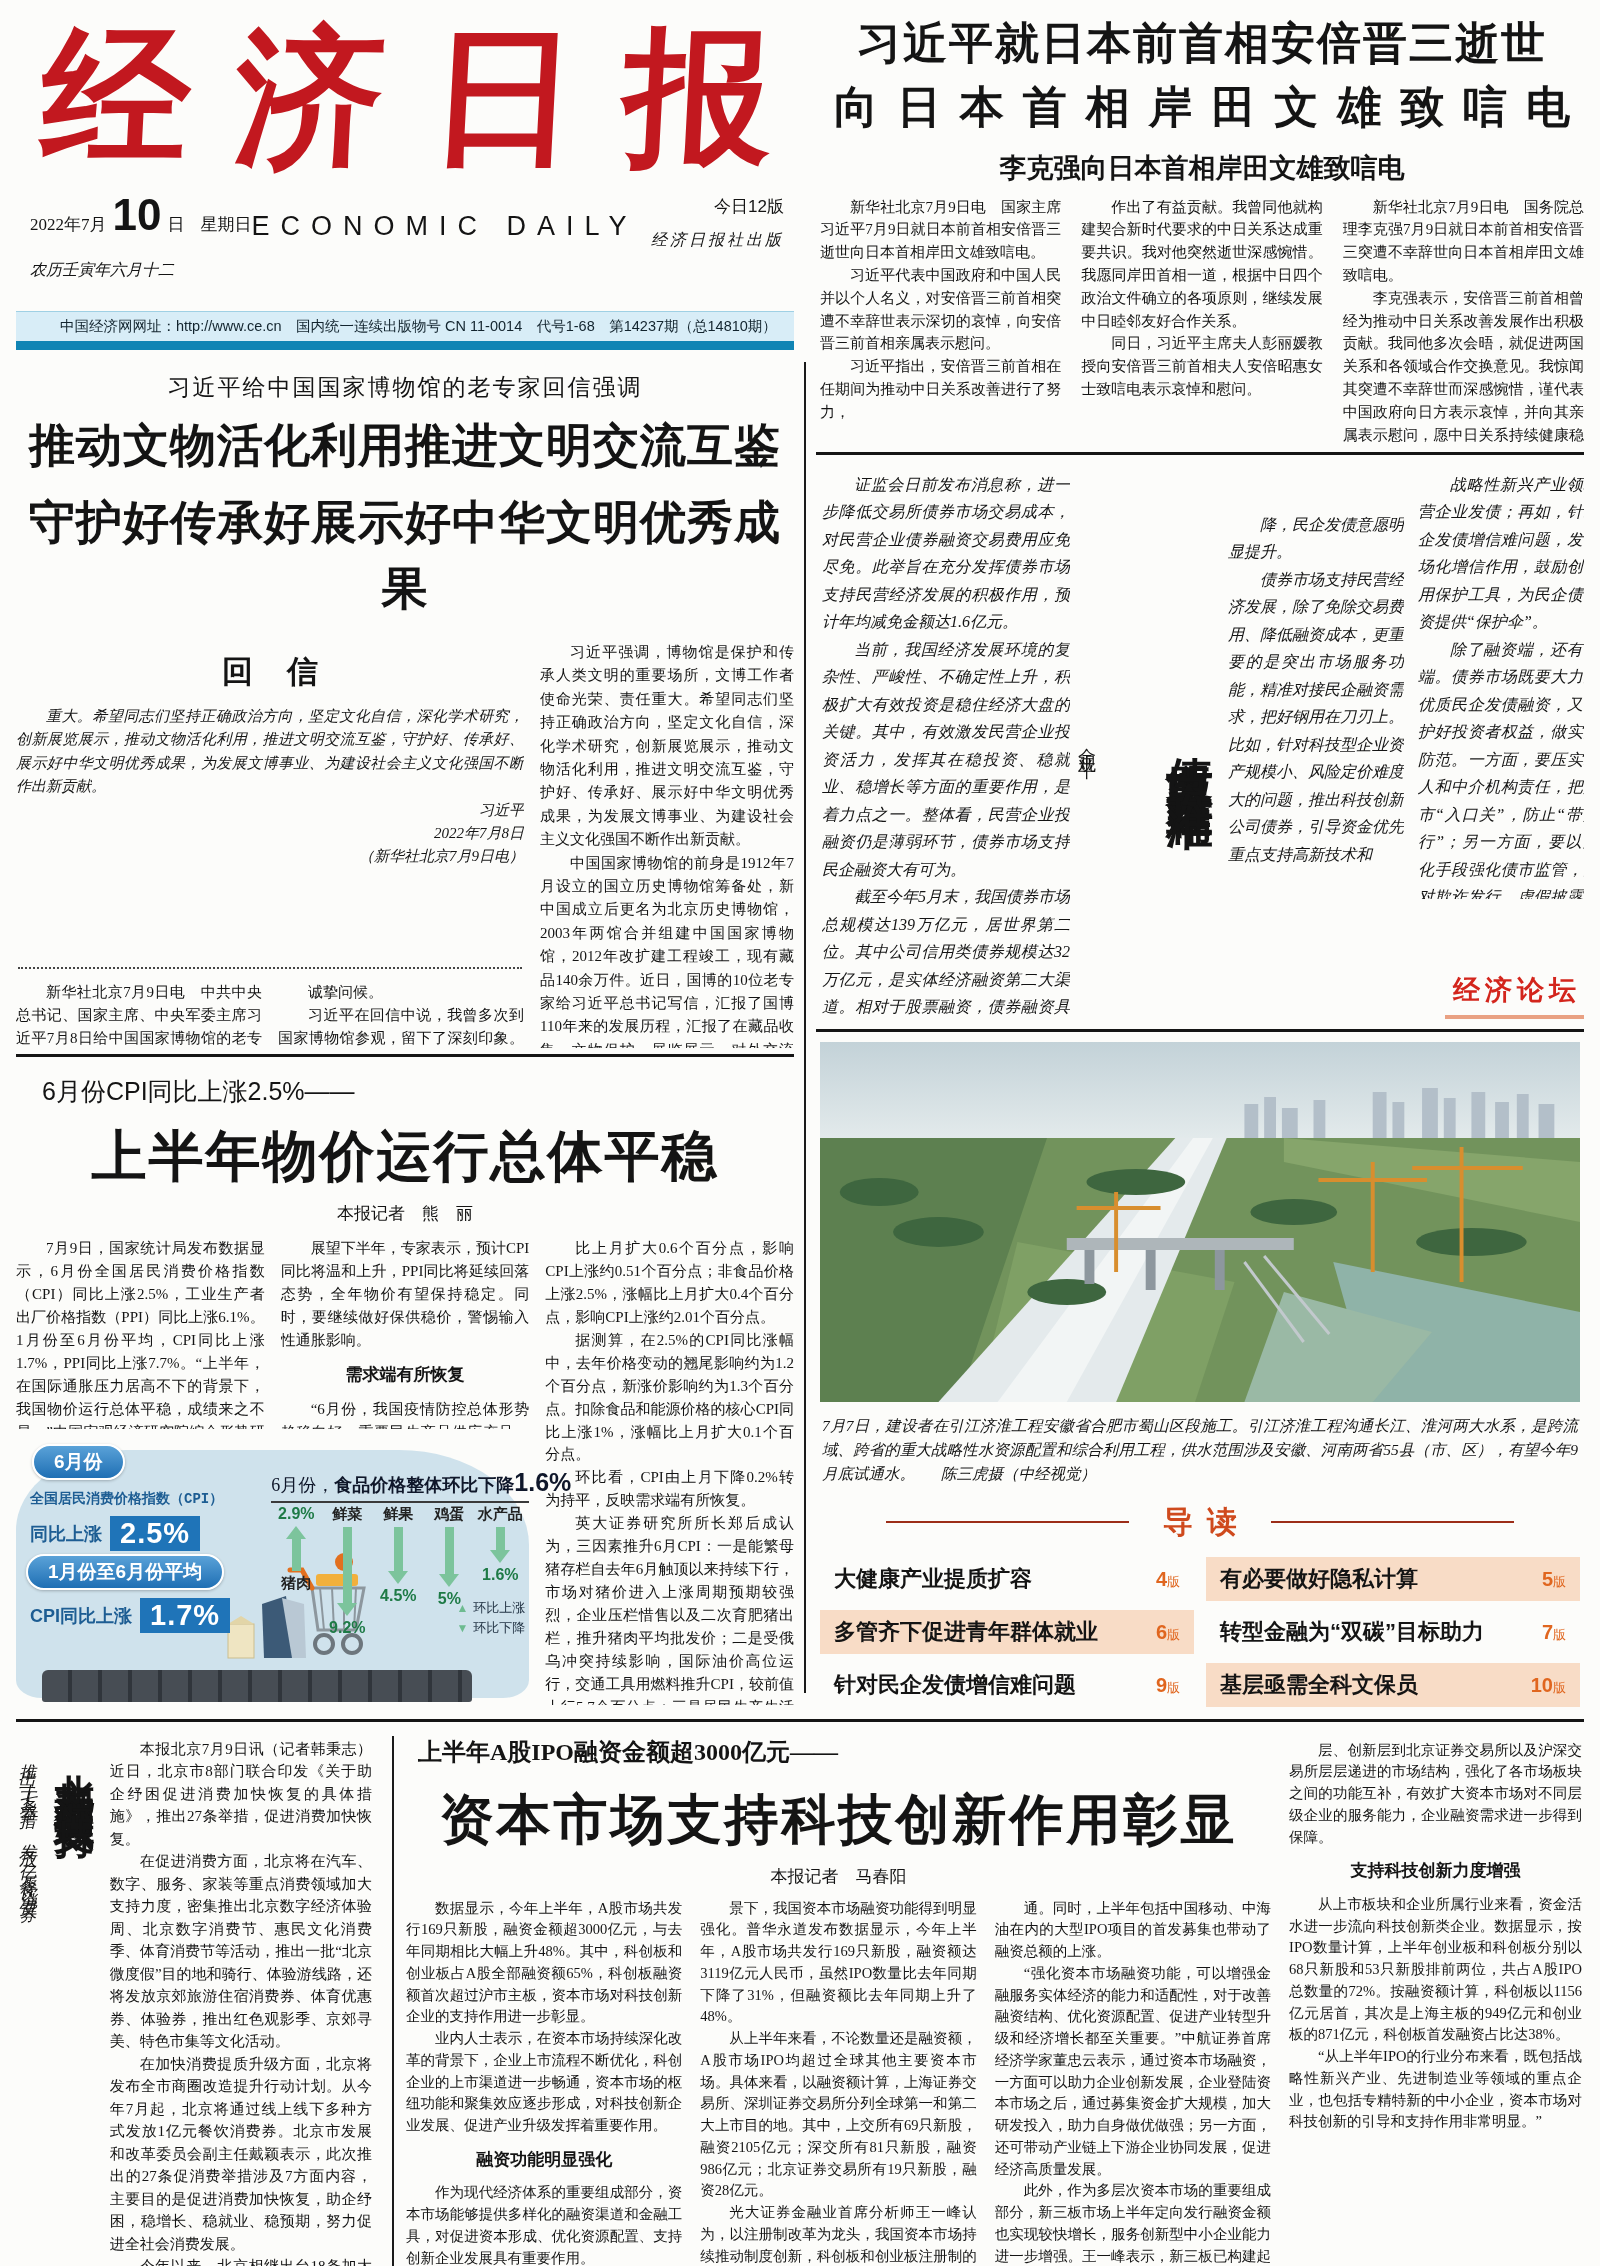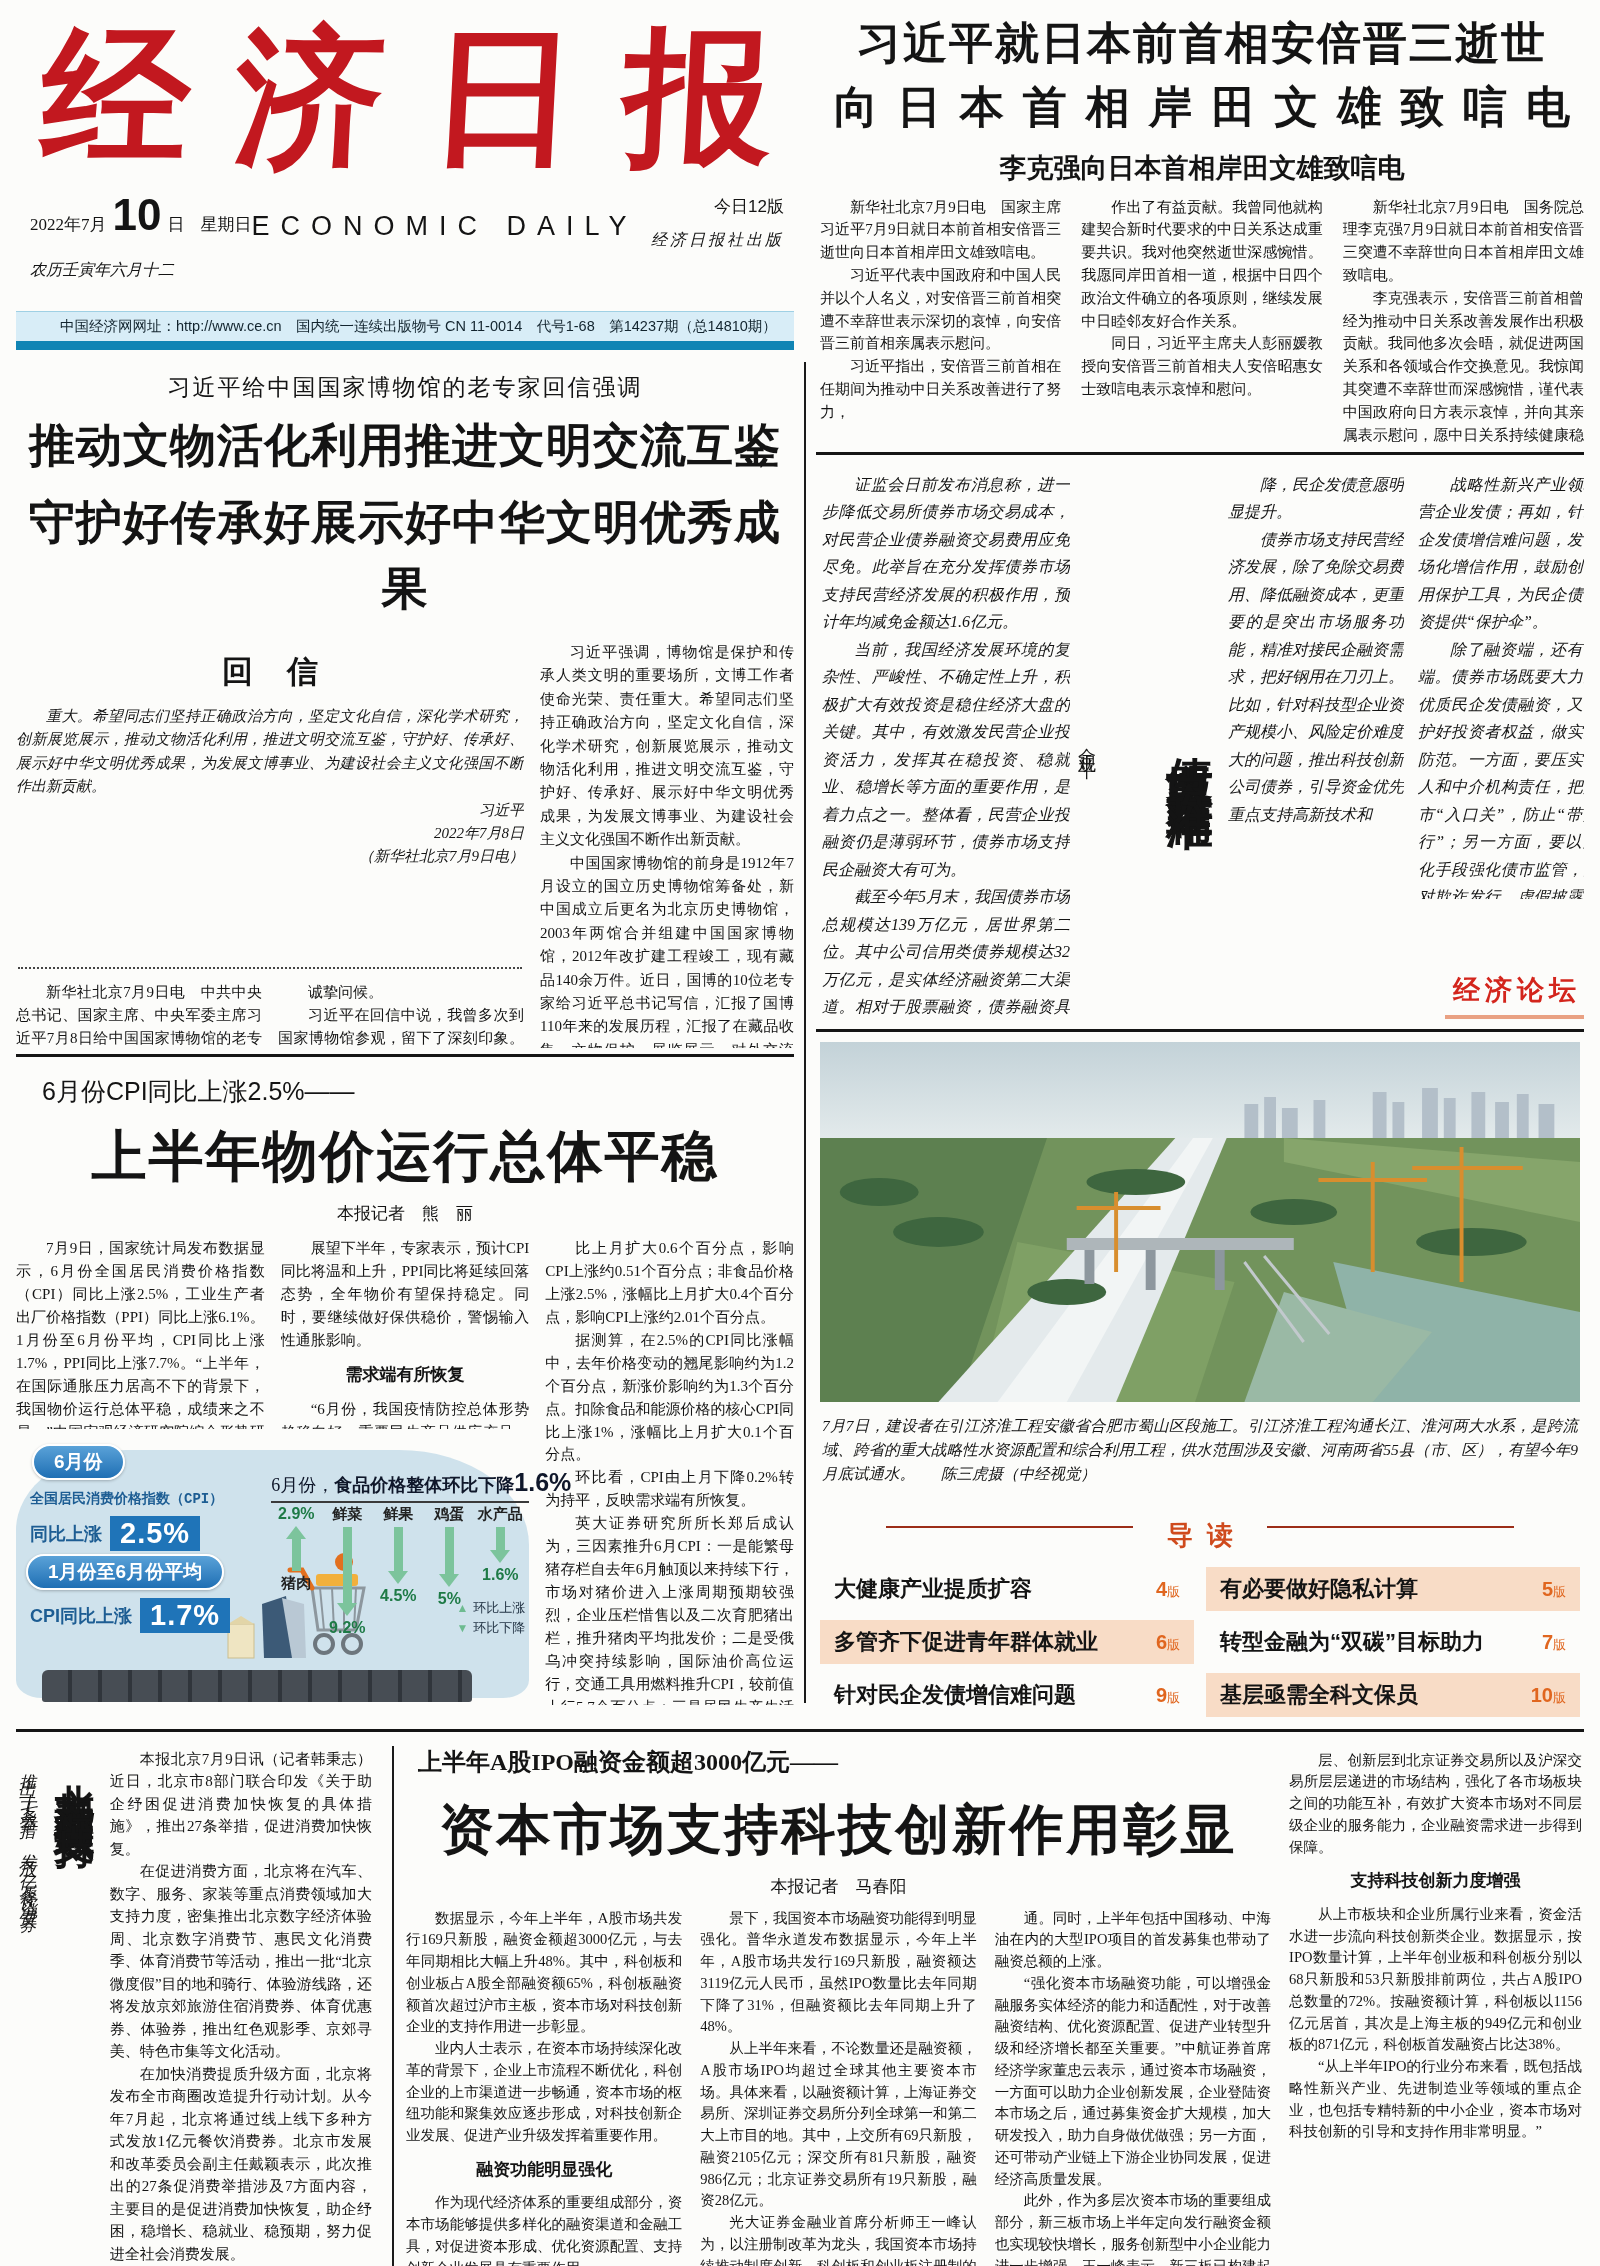--- a/index.html
+++ b/index.html
@@ -104,35 +104,35 @@
   .obit-cols{display:flex;gap:20px;height:250px;overflow:hidden;font-size:15px;line-height:1.52;}
   .ocol{flex:1;}
   
   .bond{display:flex;height:548px;overflow:hidden;padding:10px 0 4px 6px;}
   .bond-c{font-size:16px;line-height:1.72;overflow:hidden;}
   .bond-c1{width:248px;flex:none;}
   .bond-author{width:34px;flex:none;writing-mode:vertical-rl;display:flex;align-items:center;justify-content:center;
                font-size:18px;letter-spacing:8px;}
   .bond-head{width:96px;flex:none;writing-mode:vertical-rl;font-family:"Liberation Sans",sans-serif;
              font-weight:bold;font-size:47px;letter-spacing:5px;line-height:1;margin:0 14px;display:flex;justify-content:center;}
-  .bond-c2{width:176px;flex:none;margin-right:14px;}
+  .bond-c2{width:176px;flex:none;margin-right:14px;margin-top:40px;}
   .bond-c3{width:198px;flex:none;display:flex;flex-direction:column;}
   .bond-c3-text{overflow:hidden;height:428px;}
   .bond-badge{margin-top:auto;align-self:center;color:#d3251c;font-family:"Liberation Sans",sans-serif;
               font-weight:bold;font-size:27px;letter-spacing:5px;border-bottom:4px solid #e9a183;padding:0 8px 7px;}
   
   .photo{height:360px;margin:10px 4px 0;}
   .photo svg{display:block;width:100%;height:100%;}
   .caption{font-size:15.5px;line-height:1.55;text-align:justify;padding:12px 6px 0;}
   .caption .credit{margin-left:26px;white-space:nowrap;}
   
   .daodu{margin-top:16px;}
   .daodu-title-row{display:flex;align-items:center;gap:20px;padding:0 70px;}
   .dline{flex:1;border-top:2px solid #9c2d18;}
-  .daodu-title{color:#cf4a1d;font-family:"Liberation Sans",sans-serif;font-weight:bold;font-size:26px;letter-spacing:14px;text-indent:14px;margin-top:16px;}
+  .daodu-title{color:#cf4a1d;font-family:"Liberation Sans",sans-serif;font-weight:bold;font-size:30px;letter-spacing:14px;text-indent:14px;}
   .daodu-grid{display:grid;grid-template-columns:1fr 1fr;gap:9px 12px;margin-top:14px;padding:0 4px;}
   .ditem{display:flex;align-items:center;justify-content:space-between;padding:7px 14px;
          font-family:"Liberation Sans",sans-serif;font-weight:bold;font-size:22px;}
   .ditem.hl{background:#f8dcc6;}
   .dpage{color:#e0661f;white-space:nowrap;}
   .dnum{font-size:20px;}
   .dban{font-size:13px;font-weight:normal;}
   
   .bottom{border-top:3px solid #151515;margin:12px 16px 0;padding-top:14px;display:flex;height:546px;overflow:hidden;}
   .beijing{width:366px;flex:none;display:flex;}

